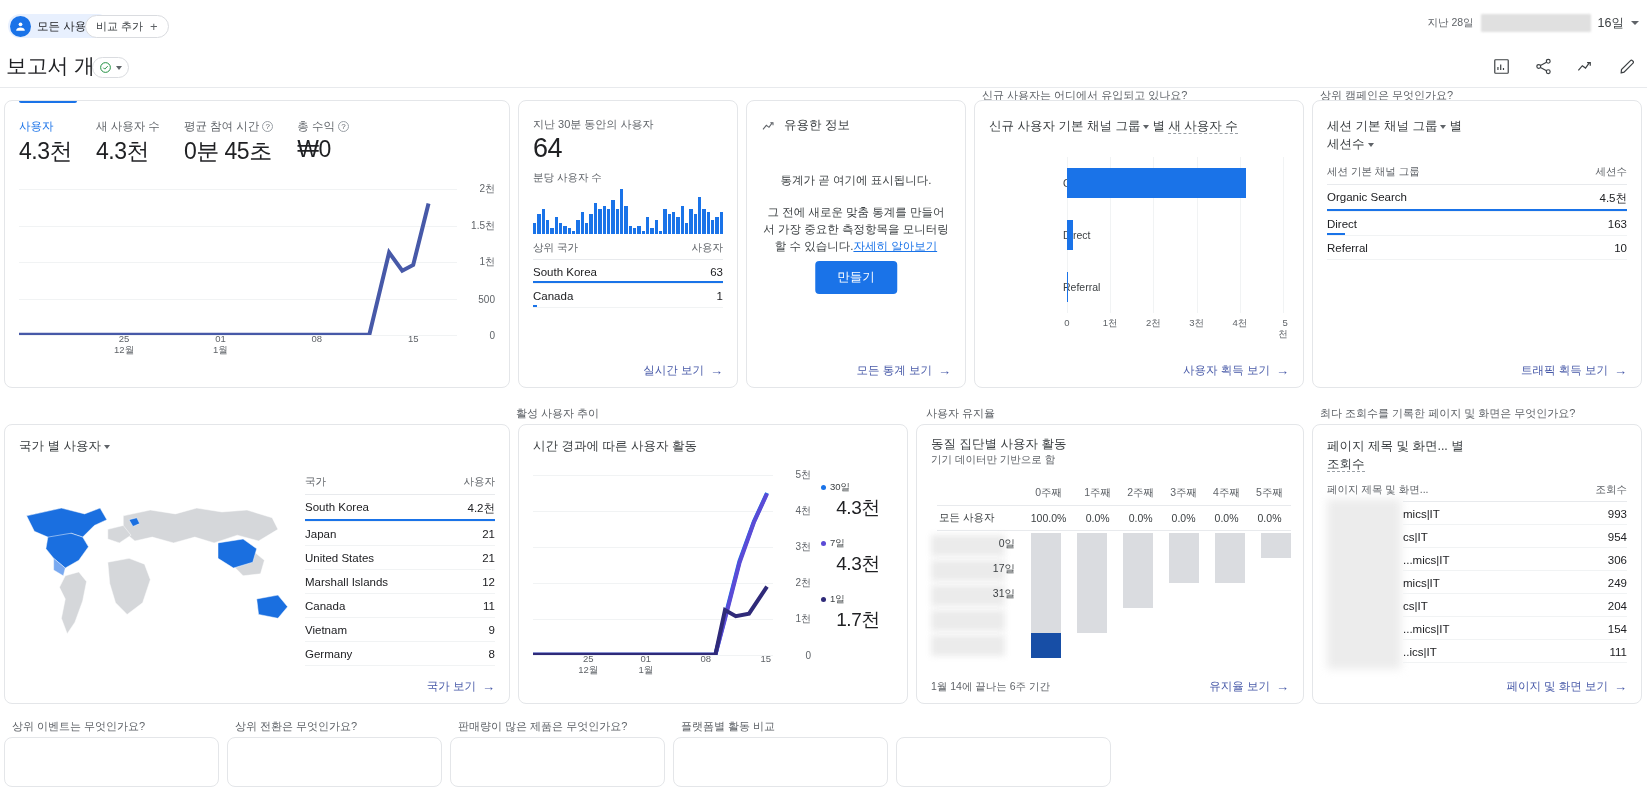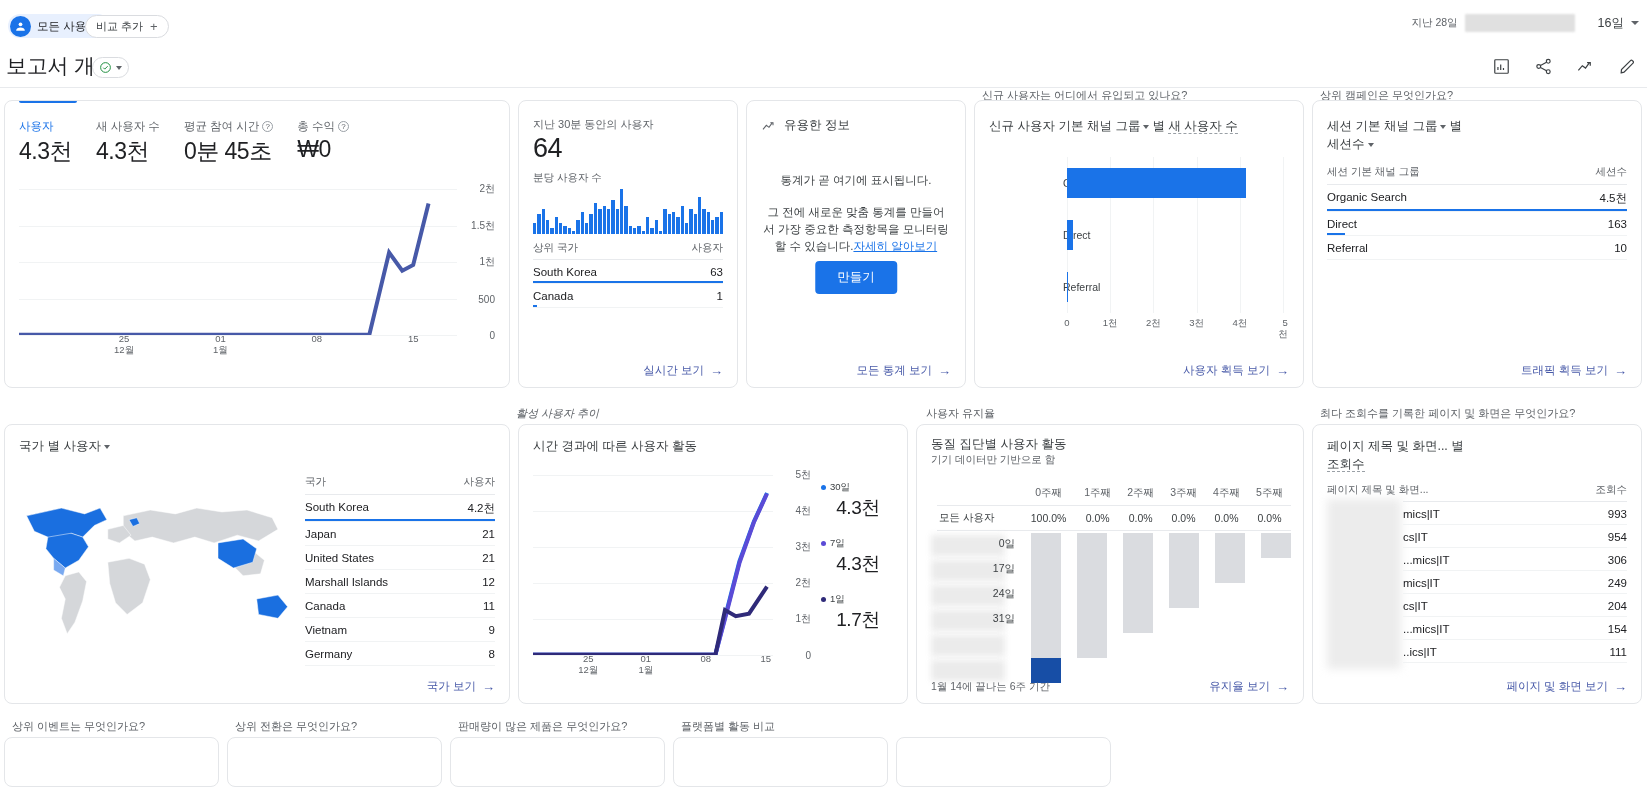--- a/index.html
+++ b/index.html
@@ -29,21 +29,21 @@
     position: absolute; left: 85px; top: 15px; height: 23px;
     display: flex; align-items: center; gap: 7px;
     border: 1px solid #dadce0; border-radius: 12px; padding: 0 10px;
     font-size: 11px; color: #3c4043; background: #fff; white-space: nowrap;
   }
   .compare-plus { font-size: 13px; line-height: 1; color: #5f6368; }
 
   .daterange { position: absolute; right: 8px; top: 14px; display: flex; align-items: center; gap: 7px; }
   .dr-label { font-size: 10.5px; color: #5f6368; white-space: nowrap; }
   .dr-blur { width: 110px; height: 18px; background: #e0e0e0; border-radius: 1px; filter: blur(1px); }
-  .dr-days { font-size: 12.5px; color: #3c4043; margin-left: 16px; }
+  .dr-days { font-size: 12.5px; color: #3c4043; }
   .dr-caret { width: 0; height: 0; border-left: 4px solid transparent; border-right: 4px solid transparent; border-top: 4.5px solid #5f6368; }
 
   
   .titlerow { position: absolute; left: 0; top: 46px; width: 1647px; height: 42px; border-bottom: 1px solid #e8eaed; }
   .page-title {
     position: absolute; left: 6px; top: 6px; font-size: 21px; color: #202124;
     letter-spacing: -.2px; filter: blur(.6px);
   }
   .title-badge {
     position: absolute; left: 92px; top: 11px; display: flex; align-items: center; gap: 4px;
@@ -473,21 +473,21 @@
           </div>
         </div>
         <div class="card-foot">
           <span>트래픽 획득 보기</span>
           <span class="arrow">→</span>
         </div>
       </div>
     </div>
 
     <div class="row2">
-      <div class="sec-title" style="position:absolute;left:512px;top:0;font-style:italic;">활성 사용자 추이</div>
+      <div class="sec-title" style="position:absolute;left:512px;top:0;">활성 사용자 추이</div>
       <div class="sec-title" style="position:absolute;left:922px;top:0;">사용자 유지율</div>
       <div class="sec-title" style="position:absolute;left:1316px;top:0;">최다 조회수를 기록한 페이지 및 화면은 무엇인가요?</div>
 
       <div class="card" id="card-map">
         <div class="cardsel" style="top:12px">
           <span class="dimlink">국가 별 사용자</span><span class="caret-s"></span>
         </div>
         <div class="map-svg">
           <svg viewBox="0 0 300 170" preserveAspectRatio="xMidYMid meet">
             <g fill="#d5d7da" stroke="#fff" stroke-width="0.5">
@@ -662,32 +662,20 @@
               <div class="cb-cell"></div>
               <div class="cb-cell"></div>
               <div class="cb-cell"></div>
               <div class="cb-cell"></div>
               <div class="cb-cell"></div>
               <div class="cb-cell e"></div>
             </div>
             <div class="cb-row">
               <div class="cb-name">
                 <span class="blurbox"></span>
-                <span class="txt">24일</span>
-              </div>
-              <div class="cb-cell"></div>
-              <div class="cb-cell"></div>
-              <div class="cb-cell"></div>
-              <div class="cb-cell"></div>
-              <div class="cb-cell e"></div>
-              <div class="cb-cell e"></div>
-            </div>
-            <div class="cb-row">
-              <div class="cb-name">
-                <span class="blurbox"></span>
                 <span class="txt">31일</span>
               </div>
               <div class="cb-cell"></div>
               <div class="cb-cell"></div>
               <div class="cb-cell"></div>
               <div class="cb-cell e"></div>
               <div class="cb-cell e"></div>
               <div class="cb-cell e"></div>
             </div>
             <div class="cb-row">

